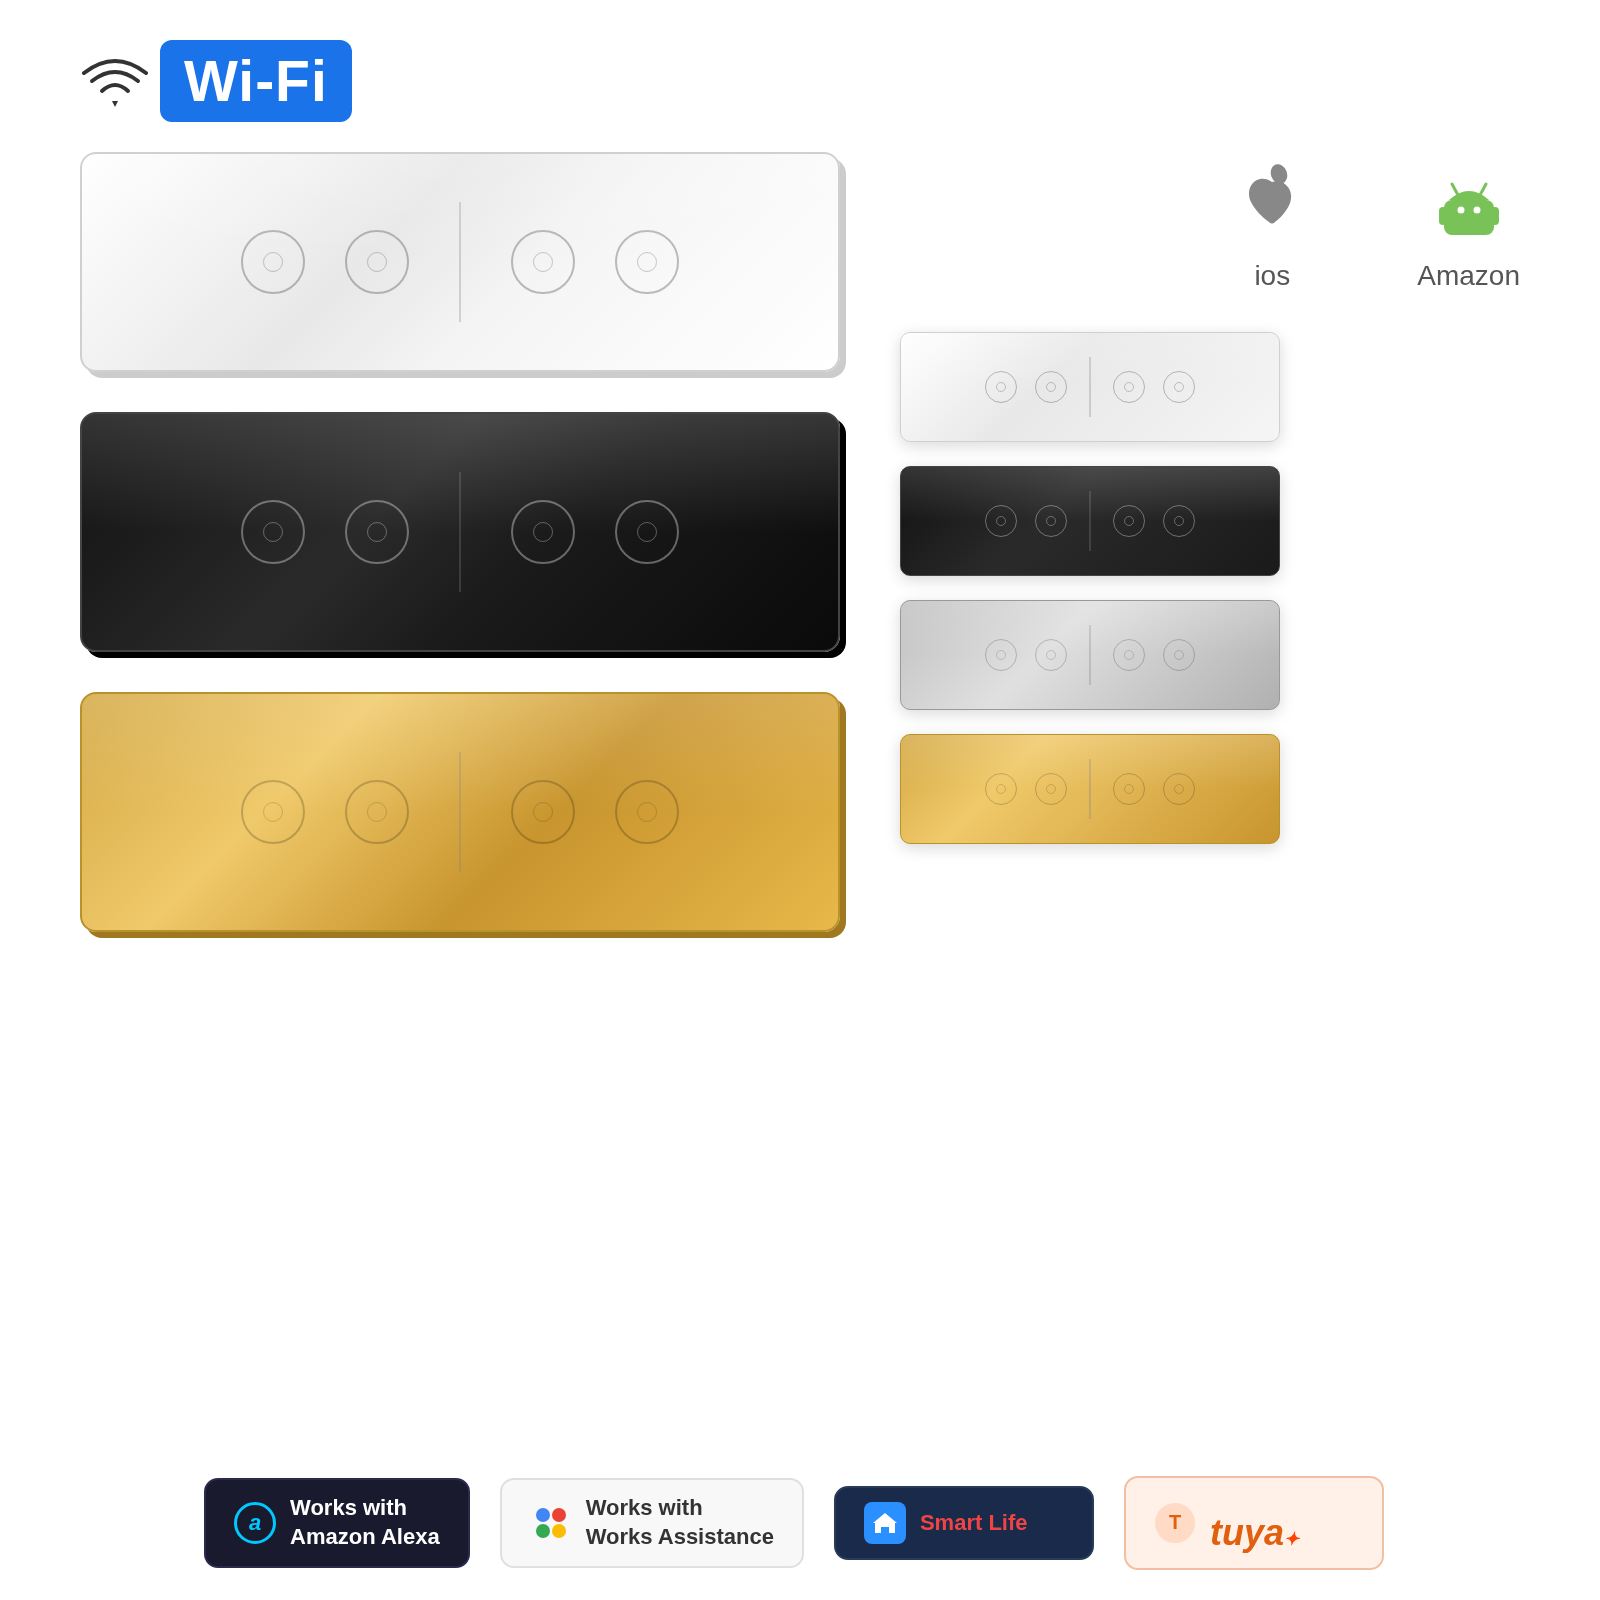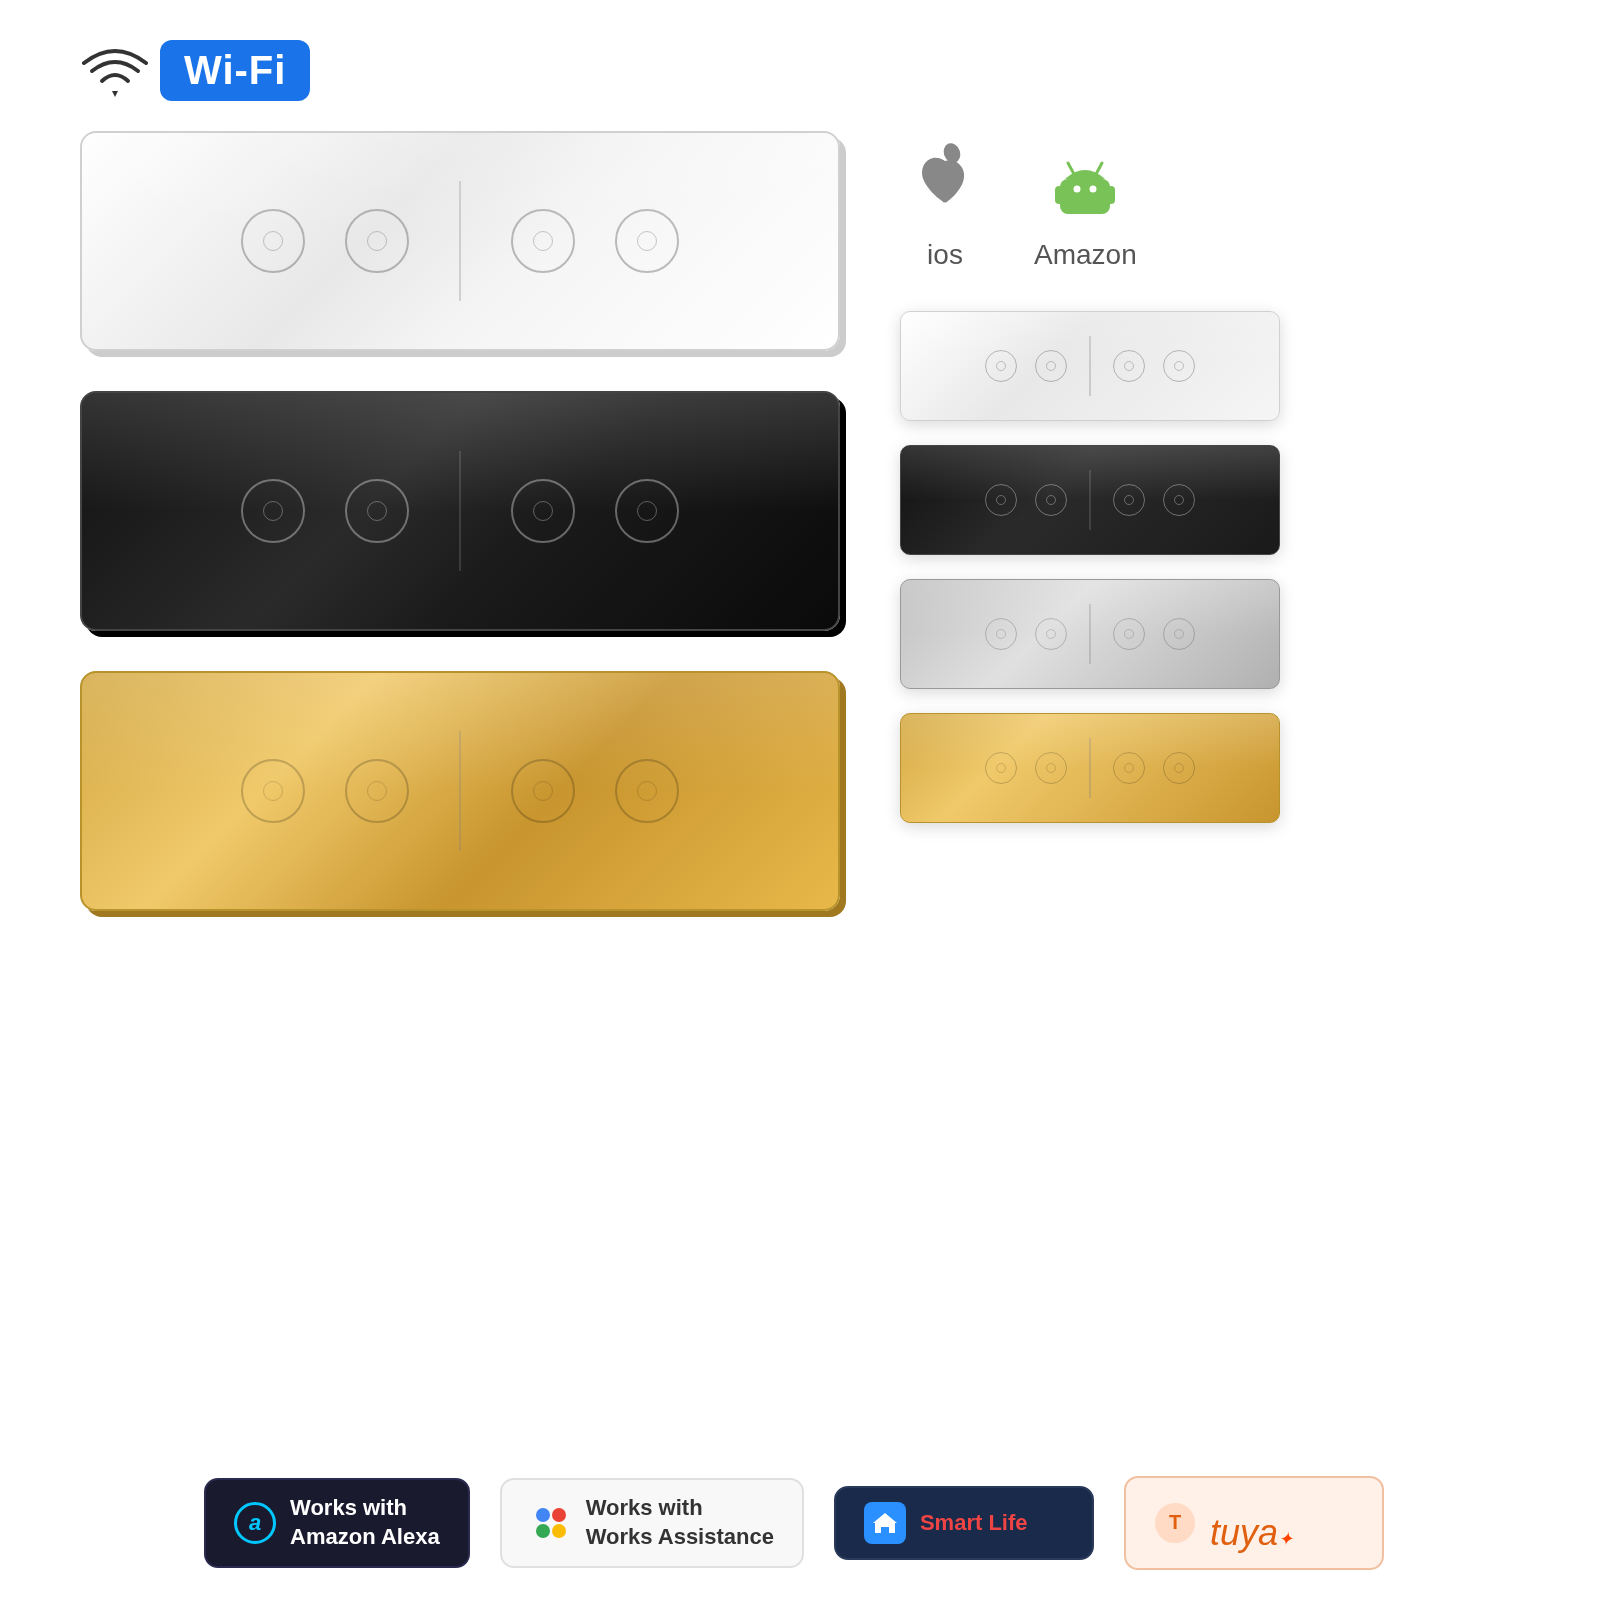--- a/index.html
+++ b/index.html
@@ -35,21 +35,21 @@
       letter-spacing: 2px;
     }
     .wifi-area {
       display: flex;
       align-items: center;
       gap: 10px;
     }
     .wifi-badge {
       background: #1a73e8;
       color: white;
-      font-size: 40px;
+      font-size: 57px;
       font-weight: 900;
       padding: 8px 24px;
       border-radius: 12px;
       letter-spacing: 1px;
     }
 
     
     .main-content {
       display: flex;
       gap: 60px;
@@ -69,22 +69,22 @@
     .right-column {
       display: flex;
       flex-direction: column;
       gap: 0px;
       flex: 1;
     }
 
     
     .os-badges {
       display: flex;
-      gap: 44px;
-      justify-content: flex-start;
+      gap: 100px;
+      justify-content: flex-end;
       align-items: center;
       padding: 10px 0 30px 0;
     }
     .os-badge {
       display: flex;
       flex-direction: column;
       align-items: center;
       gap: 8px;
     }
     .os-label {
@@ -342,21 +342,21 @@
       align-items: center;
       justify-content: center;
       background: #2a8fff;
       border-radius: 8px;
       font-size: 26px;
     }
 
     
     .tuya-logo {
       font-size: 36px;
-      font-weight: 400;
+      font-weight: 700;
       color: #e06010;
       font-style: italic;
       margin-top: 20px;
     }
 
     .panel-shadow-white {
       box-shadow: 6px 6px 0 #cccccc;
     }
     .panel-shadow-black {
       box-shadow: 6px 6px 0 #000000;

